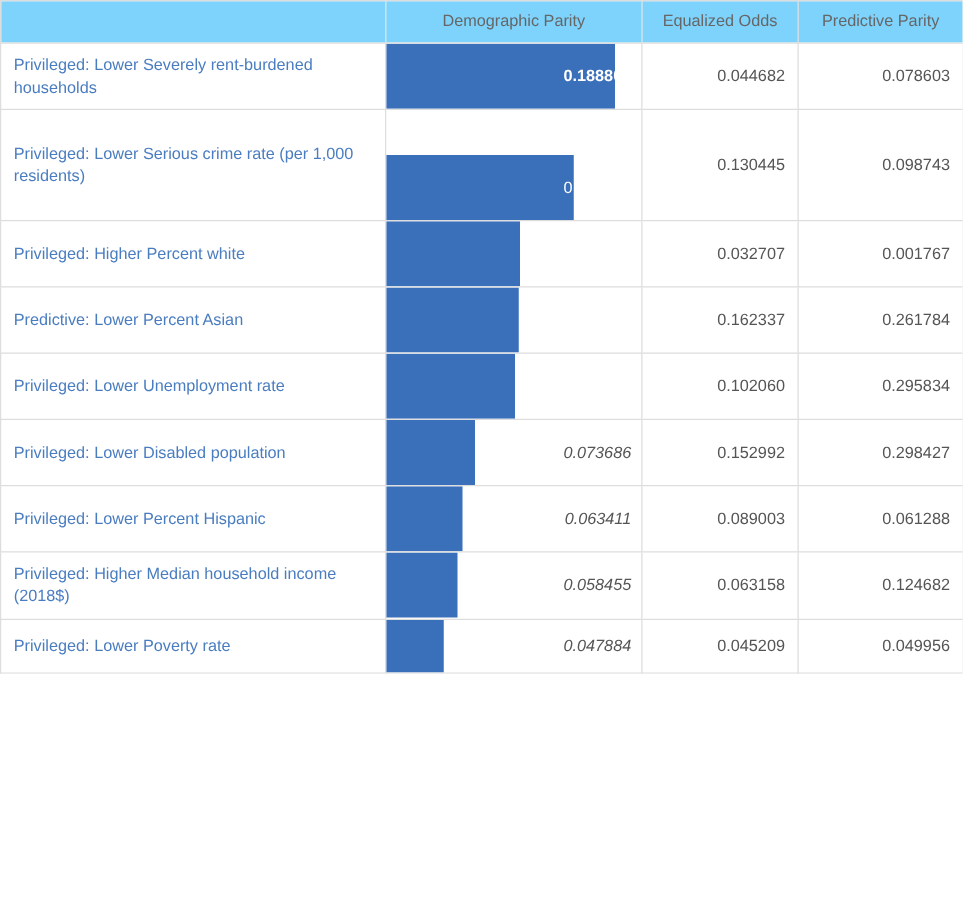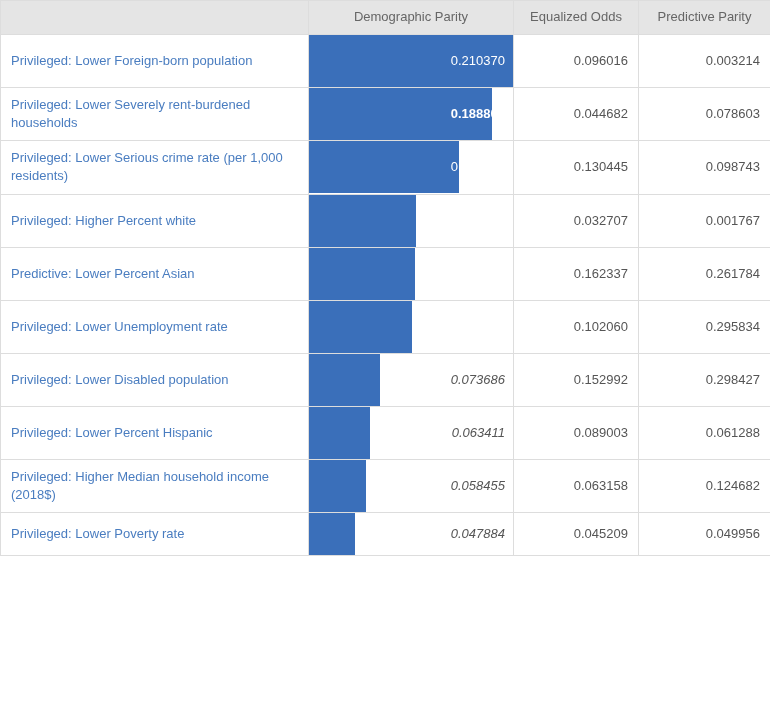--- a/index.html
+++ b/index.html
@@ -25,21 +25,21 @@
     col.col-eo    { width: 125px; }
     col.col-pp    { width: 132px; }
 
     thead th {
       border: 1px solid #ddd;
       padding: 8px 10px;
       text-align: center;
       vertical-align: bottom;
       font-weight: normal;
       color: #666;
-      background: #e5e5e5;
+      background: #7dd3fc;
       line-height: 1.3;
     }
     thead th.col-label-header {
       border: 1px solid #ddd;
     }
 
     tbody tr {
       border-bottom: 1px solid #ddd;
     }
     tbody td {
@@ -108,46 +108,35 @@
     </colgroup>
     <thead>
       <tr>
         <th class="col-label-header"></th>
         <th>Demographic Parity</th>
         <th>Equalized Odds</th>
         <th>Predictive Parity</th>
       </tr>
     </thead>
     <tbody id="table-body">
-    <tr>
-          <td class="label-cell">Privileged: Lower Foreign-born population</td>
-          <td class="dp-cell value-cell">
-    <div class="dp-bar-container" style="min-height:52px;">
-      <div class="dp-bar" style="width:100%;"></div>
-      <span class="dp-value">0.210370</span>
-    </div>
-  </td>
-          <td class="value-cell">0.096016</td>
-          <td class="value-cell">0.003214</td>
-        </tr>
         <tr>
           <td class="label-cell">Privileged: Lower Severely rent-burdened households</td>
           <td class="dp-cell value-cell">
     <div class="dp-bar-container" style="min-height:52px;font-weight:bold;">
       <div class="dp-bar" style="width:89.74711223083139%;"></div>
       <span class="dp-value">0.188801</span>
     </div>
   </td>
           <td class="value-cell">0.044682</td>
           <td class="value-cell">0.078603</td>
         </tr>
         <tr>
           <td class="label-cell">Privileged: Lower Serious crime rate (per 1,000 residents)</td>
           <td class="dp-cell value-cell">
-    <div class="dp-bar-container" style="min-height:52px;">
+    <div class="dp-bar-container" style="min-height:52px;margin-top:36px;">
       <div class="dp-bar" style="width:73.54090412131008%;"></div>
       <span class="dp-value">0.154708</span>
     </div>
   </td>
           <td class="value-cell">0.130445</td>
           <td class="value-cell">0.098743</td>
         </tr>
         <tr>
           <td class="label-cell">Privileged: Higher Percent white</td>
           <td class="dp-cell value-cell">

